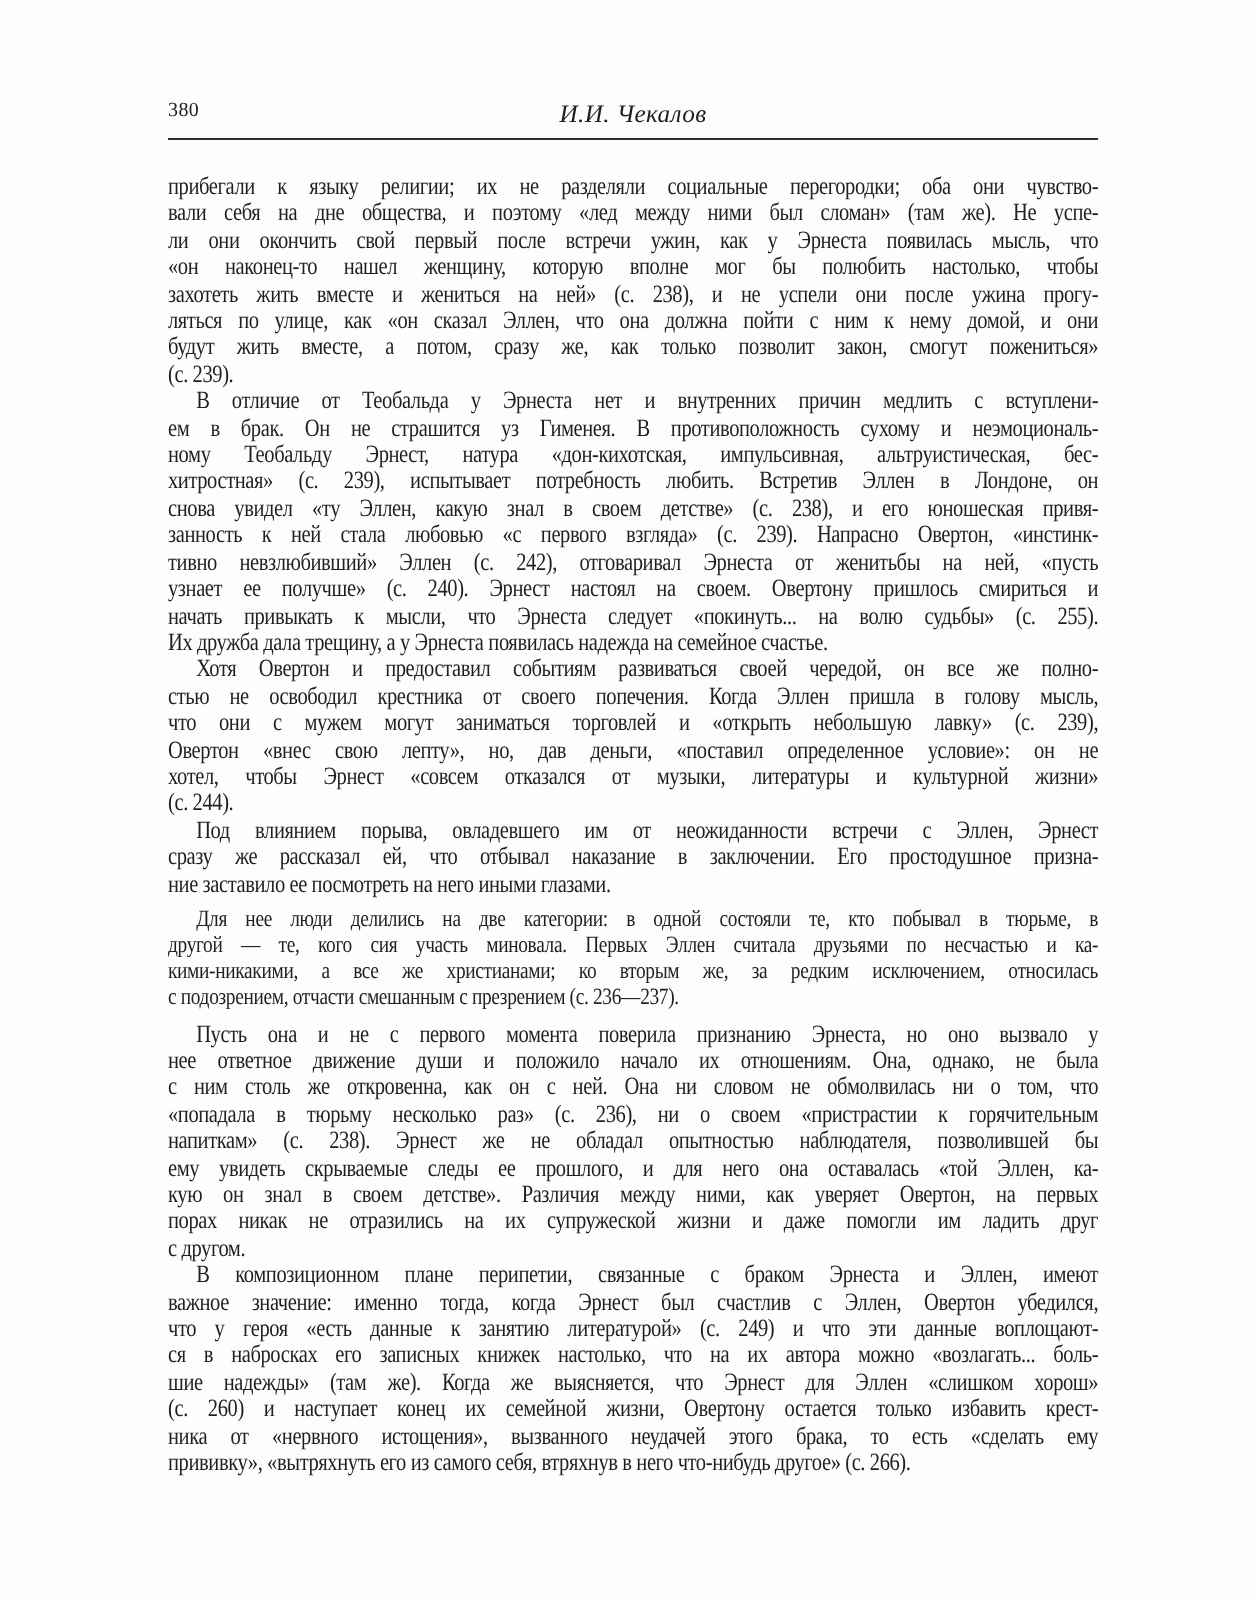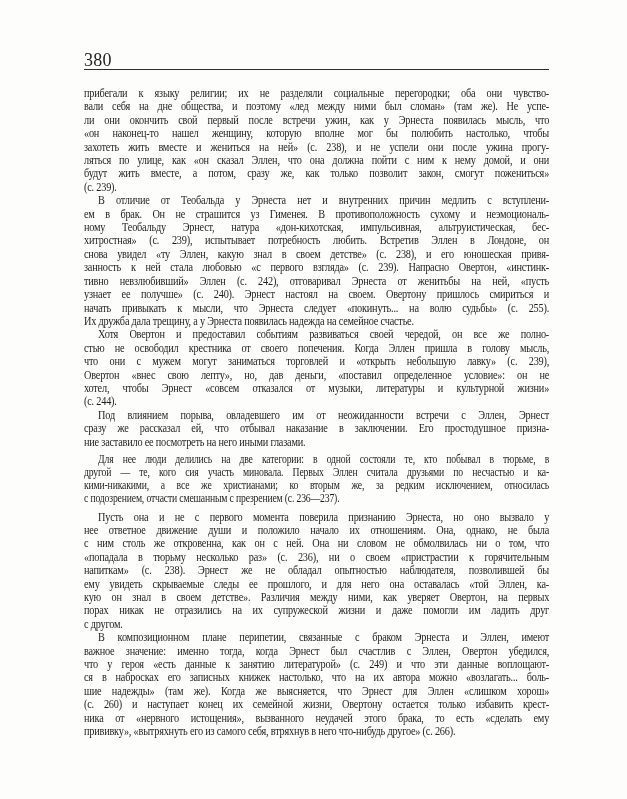--- a/index.html
+++ b/index.html
@@ -21,21 +21,21 @@
     position: absolute;
     left: 84px;
     top: 48px;
     width: 465px;
     height: 21px;
   }
   .page-number {
     position: absolute;
     left: 0;
     top: 2px;
-    font-size: 18px;
+    font-size: 10px;
     letter-spacing: 0.2px;
   }
   .running-author {
     position: absolute;
     left: 0;
     top: 2px;
     width: 100%;
     text-align: center;
     font-style: italic;
     font-size: 12.6px;
@@ -76,20 +76,21 @@
   }
   .line.last  { text-align-last: left; }
   .line.indent { text-indent: 17px; }
 </style>
 </head>
 <body>
 
 <div class="page">
   <div class="running-head">
     <div class="page-number">380</div>
+    <div class="running-author">И.И. Чекалов</div>
     <div class="head-rule"></div>
   </div>
 
   <div class="content">
       <div class="para body">
         <div class="line">прибегали к языку религии; их не разделяли социальные перегородки; оба они чувство-</div>
         <div class="line">вали себя на дне общества, и поэтому «лед между ними был сломан» (там же). Не успе-</div>
         <div class="line">ли они окончить свой первый после встречи ужин, как у Эрнеста появилась мысль, что</div>
         <div class="line">«он наконец-то нашел женщину, которую вполне мог бы полюбить настолько, чтобы</div>
         <div class="line">захотеть жить вместе и жениться на ней» (с. 238), и не успели они после ужина прогу-</div>

